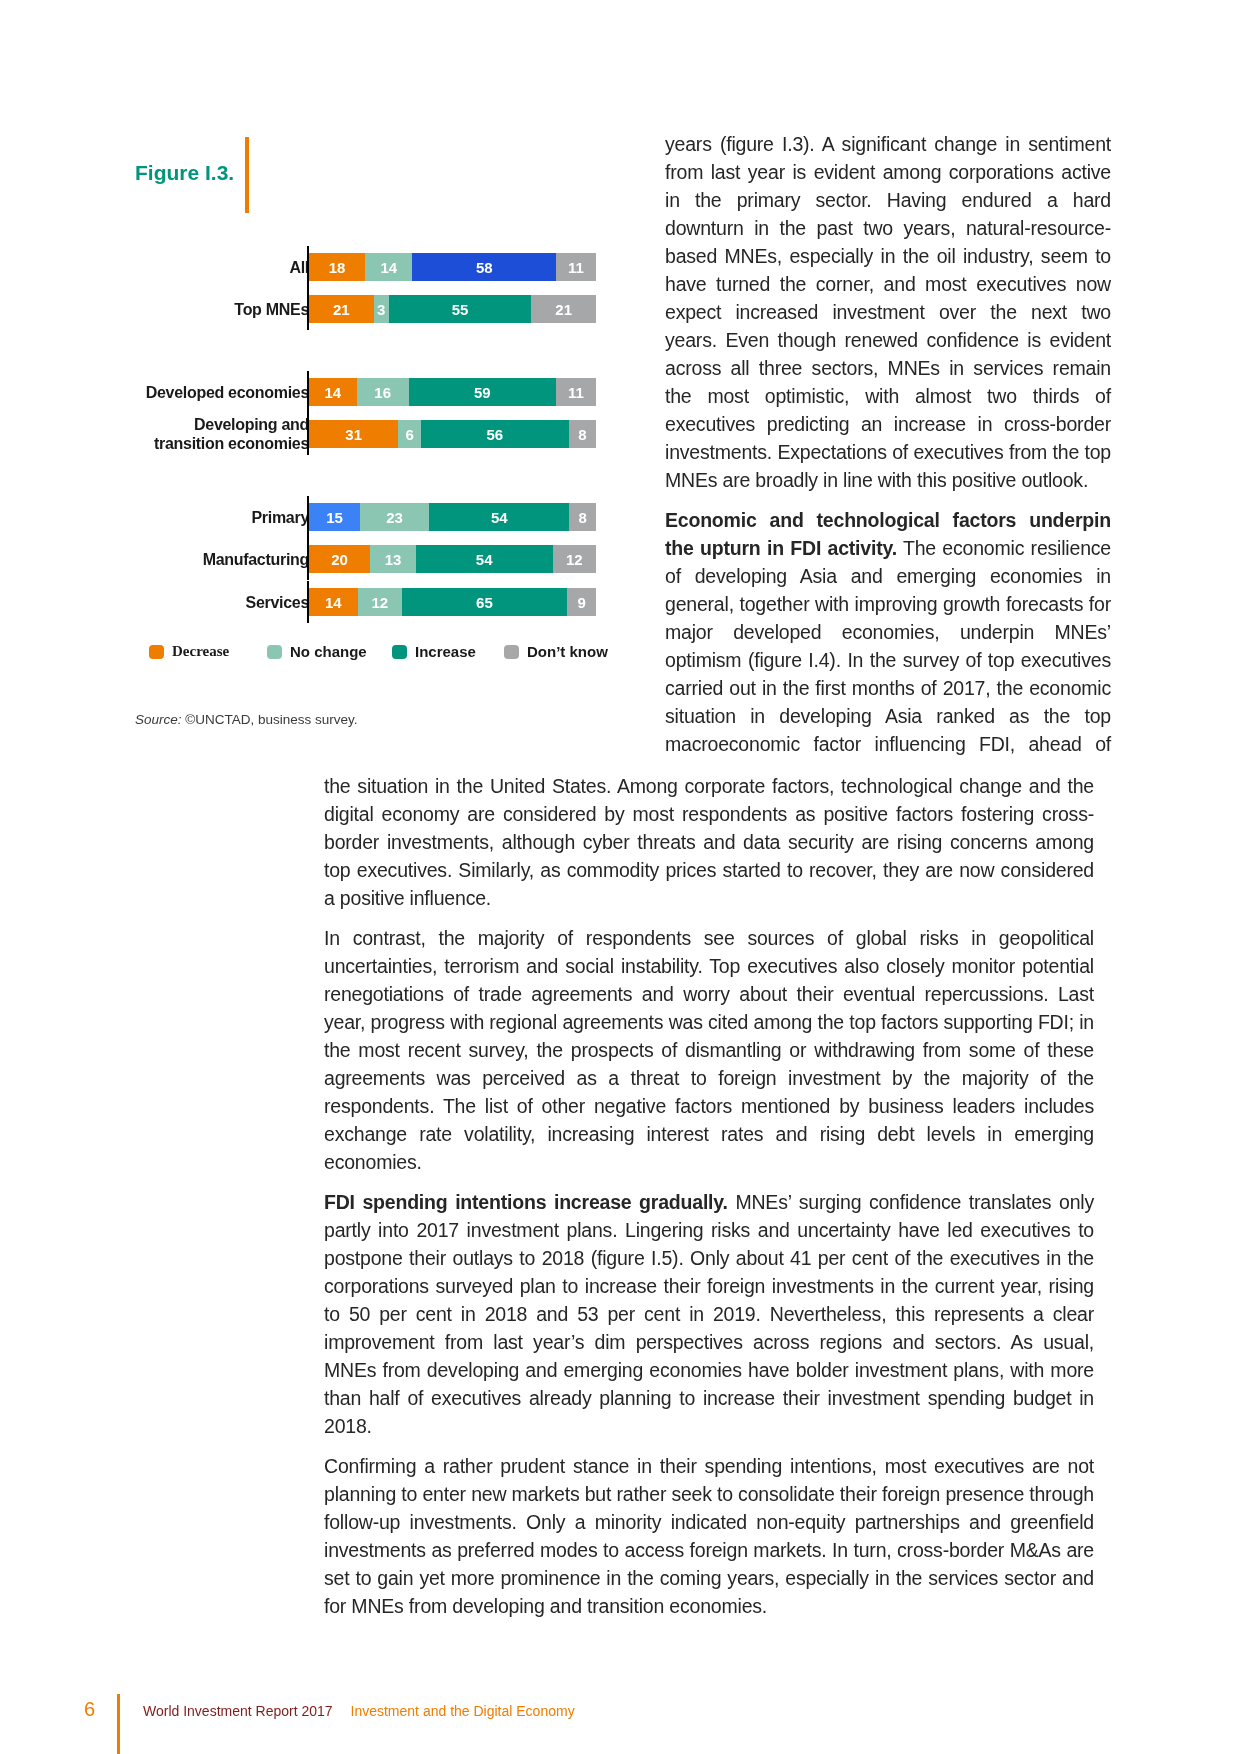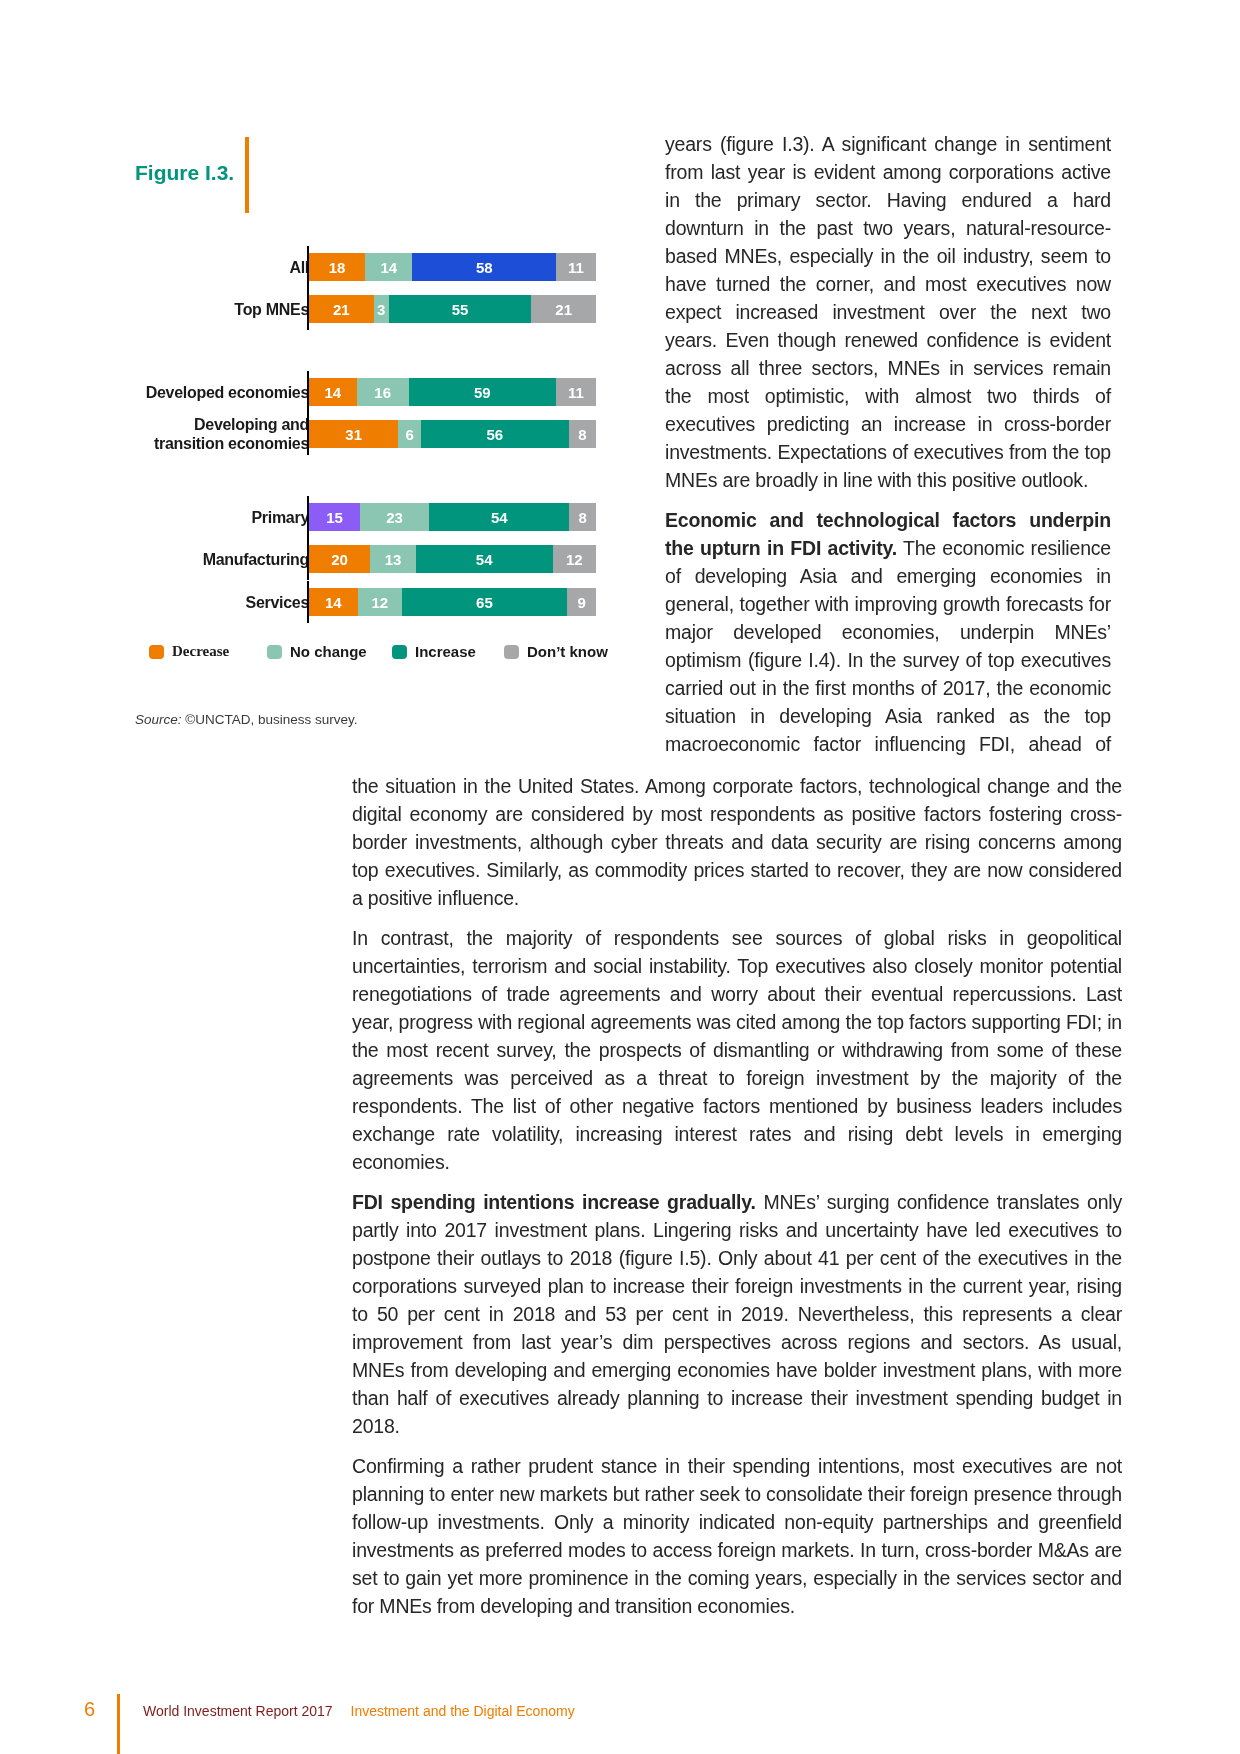--- a/index.html
+++ b/index.html
@@ -36,21 +36,21 @@
   .source{position:absolute;left:135px;top:712px;font-size:13.5px;color:#3a3a3a;}
   .source .src-it{font-style:italic;}
 
   
   .bodytext p{
     margin:0 0 12px 0;font-size:19.5px;line-height:28px;
     text-align:justify;letter-spacing:-0.2px;color:#262626;
   }
   .bodytext p.cont{text-align-last:justify;}
   .col-right{position:absolute;left:665px;top:130px;width:446px;}
-  .col-wide{position:absolute;left:352px;top:772px;width:770px;}
+  .col-wide{position:absolute;left:324px;top:772px;width:770px;}
   b.lead{font-weight:bold;}
 
   
   .pagenum{position:absolute;left:84px;top:1698px;font-size:20px;color:#EF7D00;}
   .footer-rule{position:absolute;left:117px;top:1694px;width:3px;height:60px;background:#EF7D00;}
   .footer-text{position:absolute;left:143px;top:1703px;font-size:14px;white-space:nowrap;}
   .footer-report{color:#7f1d1d;margin-top:46px;}
   .footer-chapter{color:#EF7D00;margin-left:14px;}
 </style>
 </head>
@@ -101,21 +101,21 @@
             <div class="cseg" style="flex-grow: 31; background: rgb(239, 125, 0);">31</div>
             <div class="cseg" style="flex-grow: 6; background: rgb(139, 198, 178);">6</div>
             <div class="cseg" style="flex-grow: 56; background: rgb(0, 149, 124);">56</div>
             <div class="cseg" style="flex-grow: 8; background: rgb(165, 167, 169);">8</div>
           </div>
         </div>
         <div class="crow" style="top: 258px;">
           <div class="clabel">Primary</div>
           <div class="ctick"></div>
           <div class="cbar">
-            <div class="cseg" style="flex-grow: 15; background: #8b5cf6;">15</div>
+            <div class="cseg" style="flex-grow: 15; background: #3b82f6;">15</div>
             <div class="cseg" style="flex-grow: 23; background: rgb(139, 198, 178);">23</div>
             <div class="cseg" style="flex-grow: 54; background: rgb(0, 149, 124);">54</div>
             <div class="cseg" style="flex-grow: 8; background: rgb(165, 167, 169);">8</div>
           </div>
         </div>
         <div class="crow" style="top: 300px;">
           <div class="clabel">Manufacturing</div>
           <div class="ctick"></div>
           <div class="cbar">
             <div class="cseg" style="flex-grow: 20; background: rgb(239, 125, 0);">20</div>

